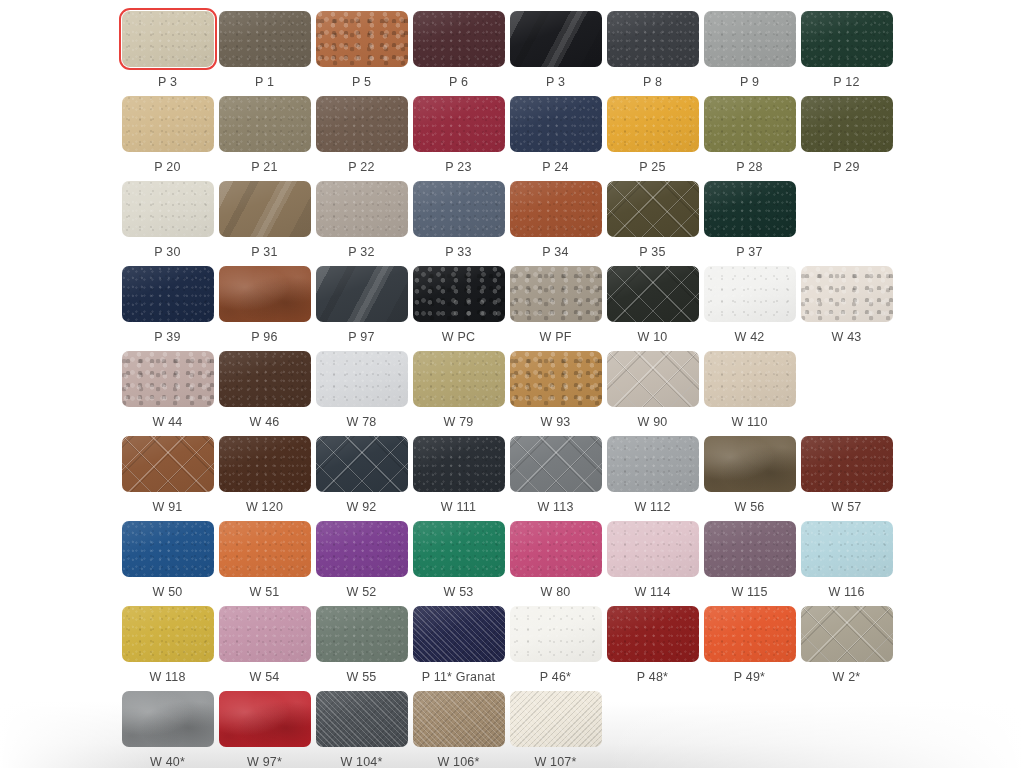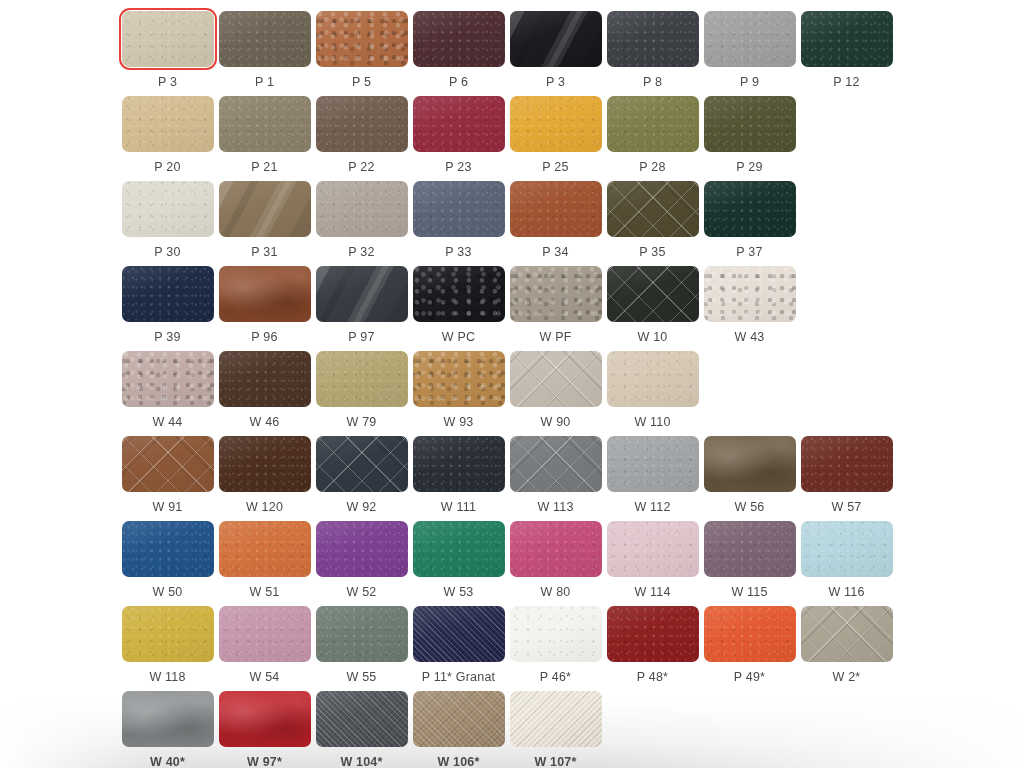--- a/index.html
+++ b/index.html
@@ -61,21 +61,21 @@
     padding: 11px 0 0 0;
     box-sizing: border-box;
   }
 
   .row {
     display: flex;
     height: 85px;
     padding-left: 119px;
     box-sizing: border-box;
   }
-  .row:last-child { height: 78px; font-weight: bold; }
+  .row:last-child { height: 78px; }
 
   .cell {
     width: 97px;
     margin-right: 0px;
     display: flex;
     flex-direction: column;
     align-items: center;
     position: relative;
   }
 
@@ -281,20 +281,29 @@
           <div class="swatch-wrap">
             <div class="swatch" style="background: rgb(148, 41, 61);">
               <div class="tex tex-grain"></div>
               <div class="sheen"></div>
             </div>
           </div>
           <div class="label">P 23</div>
         </div>
         <div class="cell">
           <div class="swatch-wrap">
+            <div class="swatch" style="background: rgb(44, 56, 82);">
+              <div class="tex tex-grain"></div>
+              <div class="sheen"></div>
+            </div>
+          </div>
+          <div class="label">P 24</div>
+        </div>
+        <div class="cell">
+          <div class="swatch-wrap">
             <div class="swatch" style="background: rgb(228, 167, 50);">
               <div class="tex tex-grain"></div>
               <div class="sheen"></div>
             </div>
           </div>
           <div class="label">P 25</div>
         </div>
         <div class="cell">
           <div class="swatch-wrap">
             <div class="swatch" style="background: rgb(124, 124, 70);">
@@ -429,20 +438,29 @@
           <div class="swatch-wrap">
             <div class="swatch" style="background: rgb(39, 43, 38);">
               <div class="tex tex-quilt"></div>
               <div class="sheen"></div>
             </div>
           </div>
           <div class="label">W 10</div>
         </div>
         <div class="cell">
           <div class="swatch-wrap">
+            <div class="swatch" style="background: rgb(242, 242, 240);">
+              <div class="tex tex-grain"></div>
+              <div class="sheen"></div>
+            </div>
+          </div>
+          <div class="label">W 42</div>
+        </div>
+        <div class="cell">
+          <div class="swatch-wrap">
             <div class="swatch" style="background: rgb(230, 222, 213);">
               <div class="tex tex-pebble"></div>
               <div class="sheen"></div>
             </div>
           </div>
           <div class="label">W 43</div>
         </div>
       </div>
       <div class="row">
         <div class="cell">
@@ -455,20 +473,29 @@
           <div class="label">W 44</div>
         </div>
         <div class="cell">
           <div class="swatch-wrap">
             <div class="swatch" style="background: rgb(75, 50, 37);">
               <div class="tex tex-grain"></div>
               <div class="sheen"></div>
             </div>
           </div>
           <div class="label">W 46</div>
+        </div>
+        <div class="cell">
+          <div class="swatch-wrap">
+            <div class="swatch" style="background: rgb(216, 218, 221);">
+              <div class="tex tex-grain"></div>
+              <div class="sheen"></div>
+            </div>
+          </div>
+          <div class="label">W 78</div>
         </div>
         <div class="cell">
           <div class="swatch-wrap">
             <div class="swatch" style="background: rgb(179, 165, 113);">
               <div class="tex tex-grain"></div>
               <div class="sheen"></div>
             </div>
           </div>
           <div class="label">W 79</div>
         </div>

